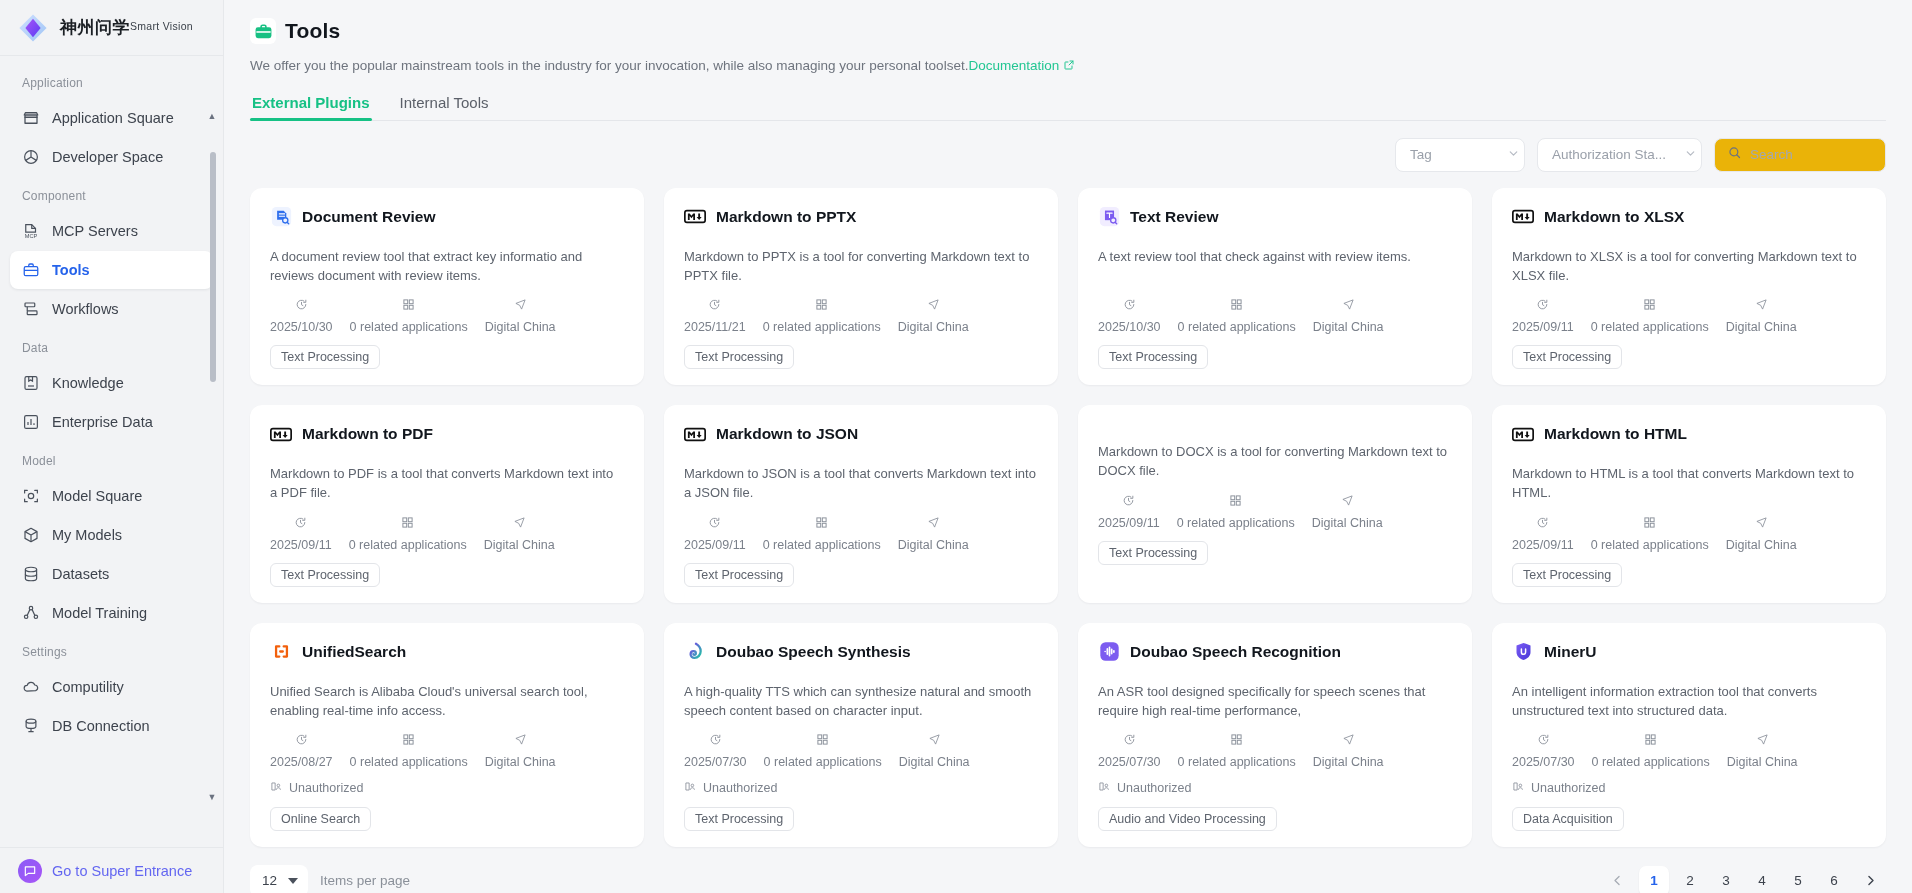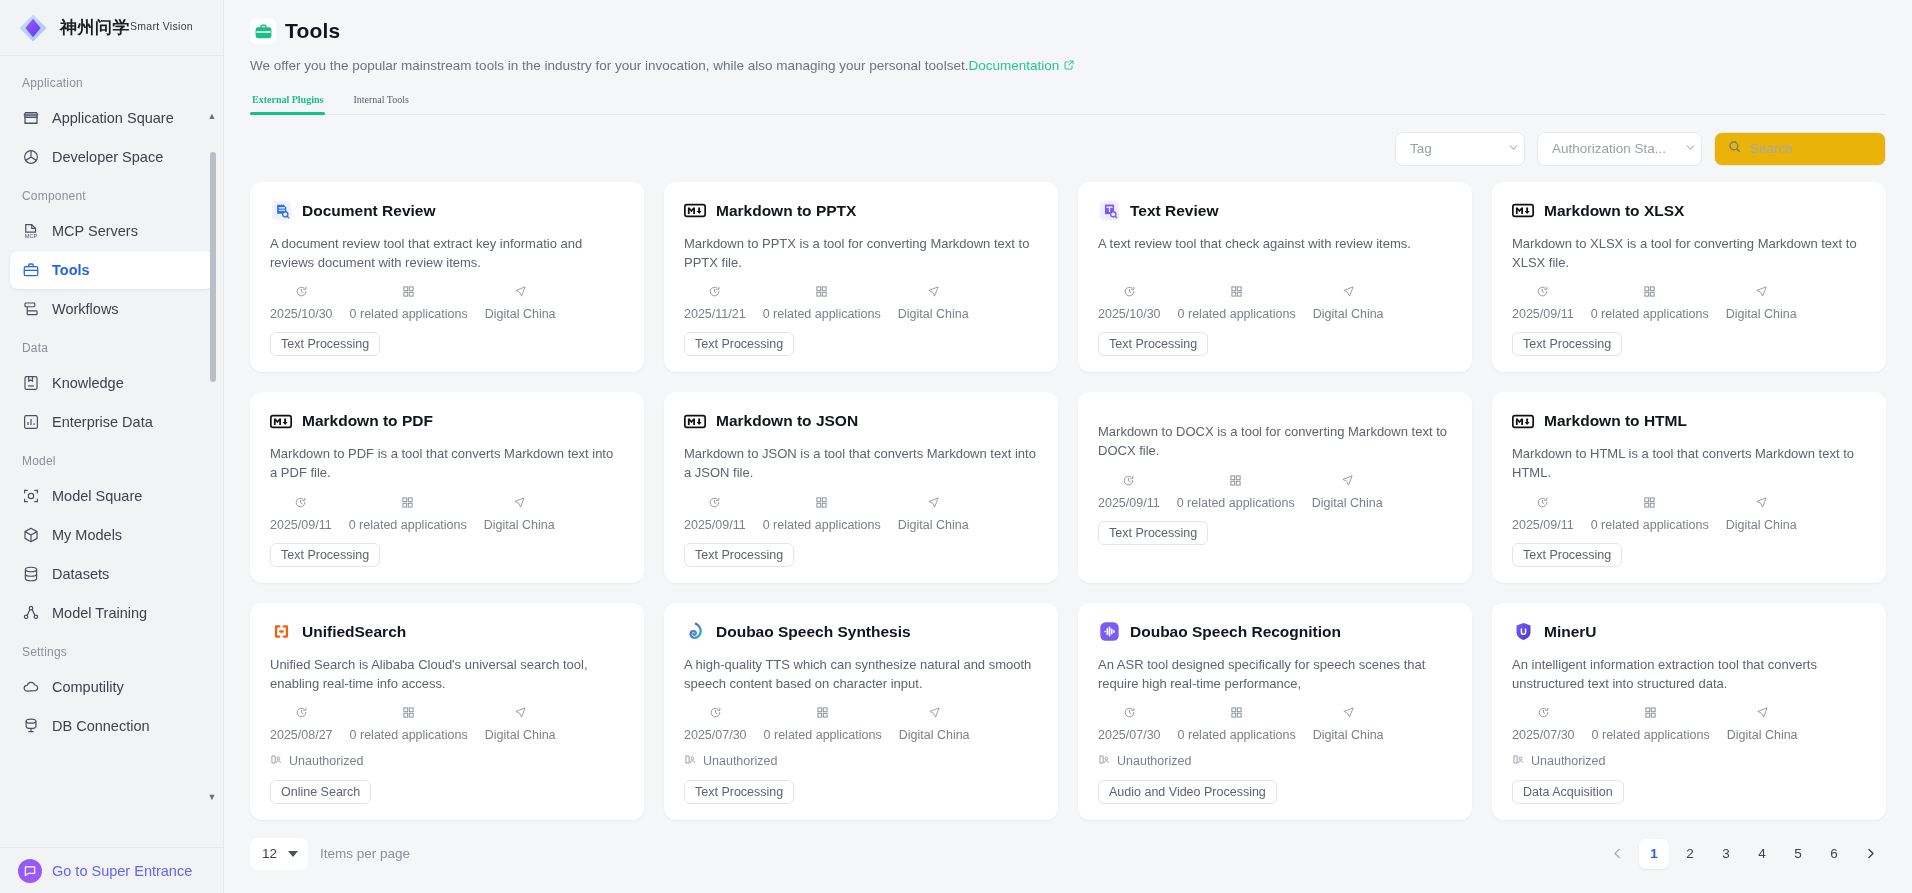--- a/index.html
+++ b/index.html
@@ -76,21 +76,21 @@
   .page-title-row { display: flex; align-items: center; gap: 9px; }
   .title-icon { width: 26px; height: 26px; border-radius: 6px; background:#fff;
     display: flex; align-items: center; justify-content: center; flex: 0 0 26px; }
   .page-title { font-size: 21px; font-weight: 700; color: #11161d; letter-spacing: .2px; }
 
   .page-desc { margin-top: 12px; font-size: 13.5px; color: #6e747e; line-height: 1.45; }
   .doc-link { color: #22c692; text-decoration: none; }
   .doc-link .ext { display:inline-block; vertical-align: -1px; margin-left: 4px; }
 
   .tabs { display: flex; gap: 26px; margin-top: 17px; border-bottom: 1px solid #e4e6ea; }
-  .tab { padding: 0 2px 9px 2px; font-size: 10px; color: #5b6069; cursor: pointer; position: relative; font-family: Liberation Serif, serif; }
+  .tab { padding: 0 2px 9px 2px; font-size: 15px; color: #5b6069; cursor: pointer; position: relative; }
   .tab.active { color: #16c185; font-weight: 700; }
   .tab.active::after {
     content:""; position:absolute; left:0; right:0; bottom:-1px; height:2.5px; background:#16c185; border-radius:2px;
   }
 
   .filters { display: flex; justify-content: flex-end; gap: 12px; margin-top: 17px; }
   .select-box {
     height: 34px; border-radius: 8px; background: #fff; border: 1px solid #e6e8ec;
     display: flex; align-items: center; padding: 0 4px 0 14px; cursor: pointer;
     font-size: 13.5px; color: #9aa0aa; gap: 8px; justify-content: space-between;
@@ -116,21 +116,21 @@
   .card {
     background: #fff; border-radius: 12px; padding: 18px 20px 16px 20px;
     box-shadow: 0 1px 2px rgba(16,24,40,.05);
     display: flex; flex-direction: column; cursor: pointer;
     min-height: 176px;
   }
   .card-head { display: flex; align-items: center; gap: 10px; }
   .card-icon { width: 22px; height: 22px; flex: 0 0 22px; display:flex; align-items:center; justify-content:center; }
   .card-title { font-size: 15.5px; font-weight: 700; color: #11161d; }
   .card-desc {
-    margin-top: 12px; font-size: 13px; color: #5e646e; line-height: 1.48;
+    margin-top: 19px; font-size: 13px; color: #5e646e; line-height: 1.48;
     min-height: 38px;
   }
   .card-meta { margin-top: 13px; display: flex; align-items: center; gap: 17px; flex-wrap: wrap; }
   .meta { display: flex; align-items: center; gap: 6px; font-size: 12.5px; color: #7b818b; flex-direction: column; }
   .card-auth { margin-top: 11px; display: flex; align-items: center; gap: 6px; font-size: 12.5px; color: #7b818b; }
   .card-tags { margin-top: 11px; display: flex; gap: 8px; }
   .tag-chip {
     border: 1px solid #e3e5e9; border-radius: 6px; padding: 4px 10px;
     font-size: 12.5px; color: #5e646e; background: #fff;
   }

